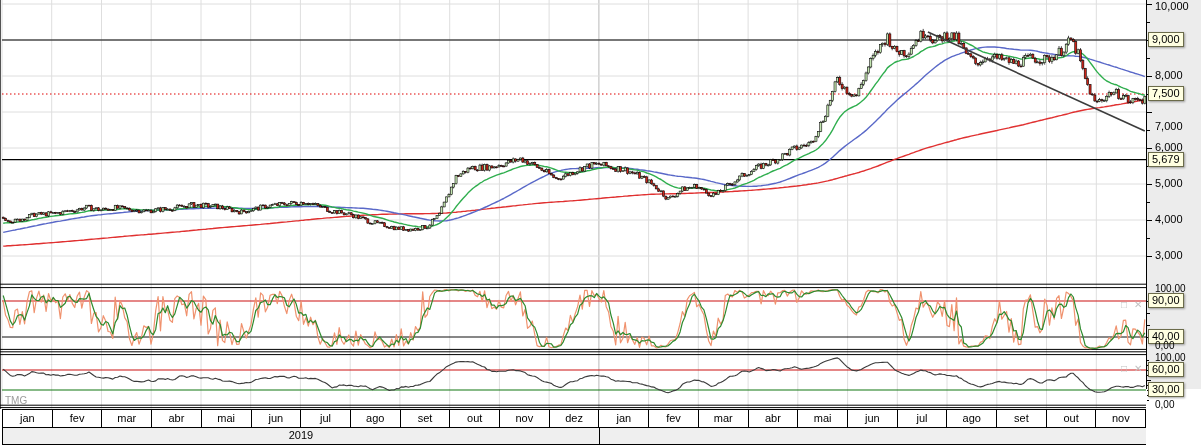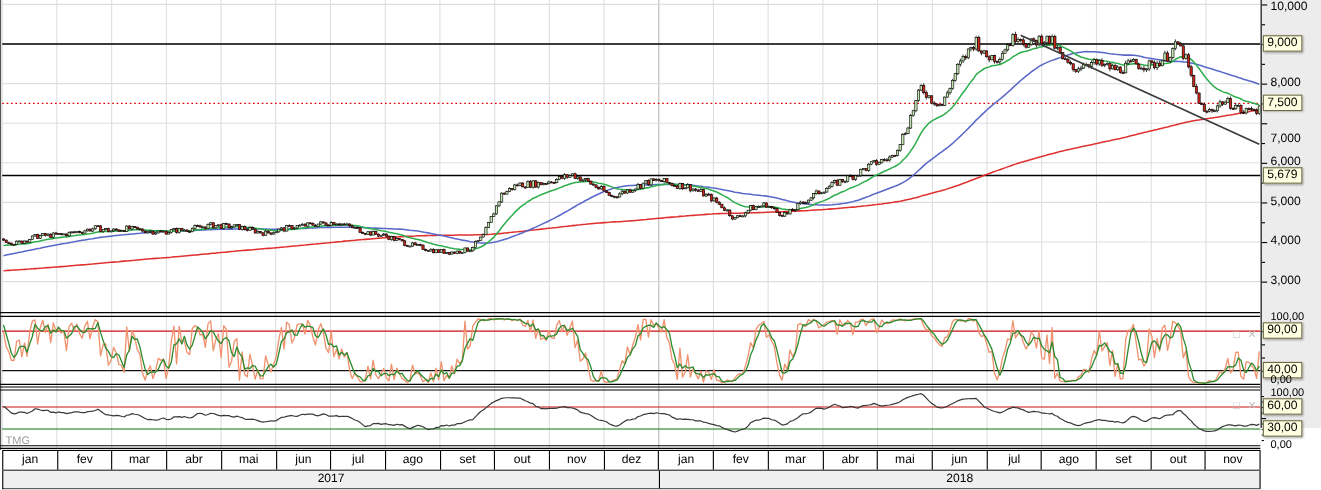--- a/index.html
+++ b/index.html
@@ -1120,16 +1120,15 @@
       <div class="mcell">abr</div>
       <div class="mcell">mai</div>
       <div class="mcell">jun</div>
       <div class="mcell">jul</div>
       <div class="mcell">ago</div>
       <div class="mcell">set</div>
       <div class="mcell">out</div>
       <div class="mcell">nov</div>
     </div>
   <div class="xrow years" id="years-row">
-      <div class="ycell y2017">2017</div>
-      <div class="ycell y2018">2018</div>
+      <div class="ycell y2017">2019</div>
     </div>
 </div>
 
 </body></html>

